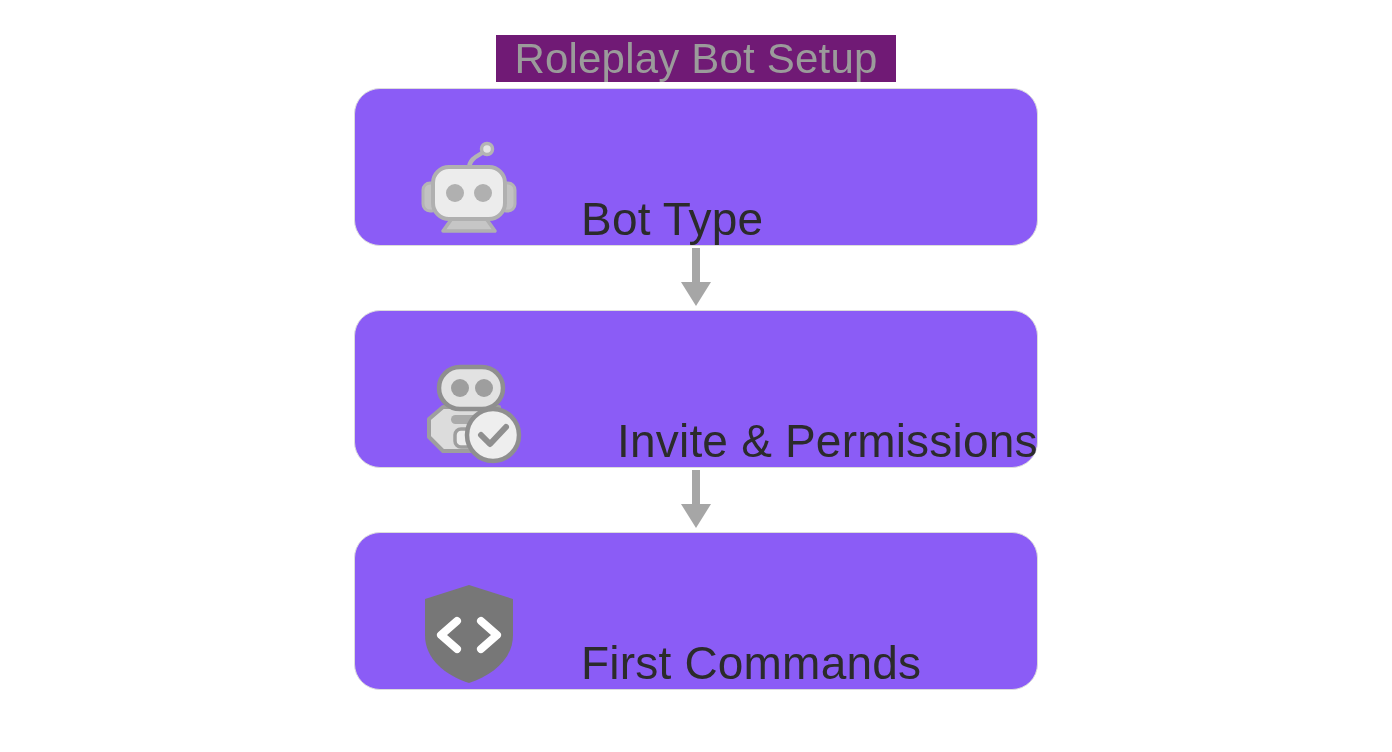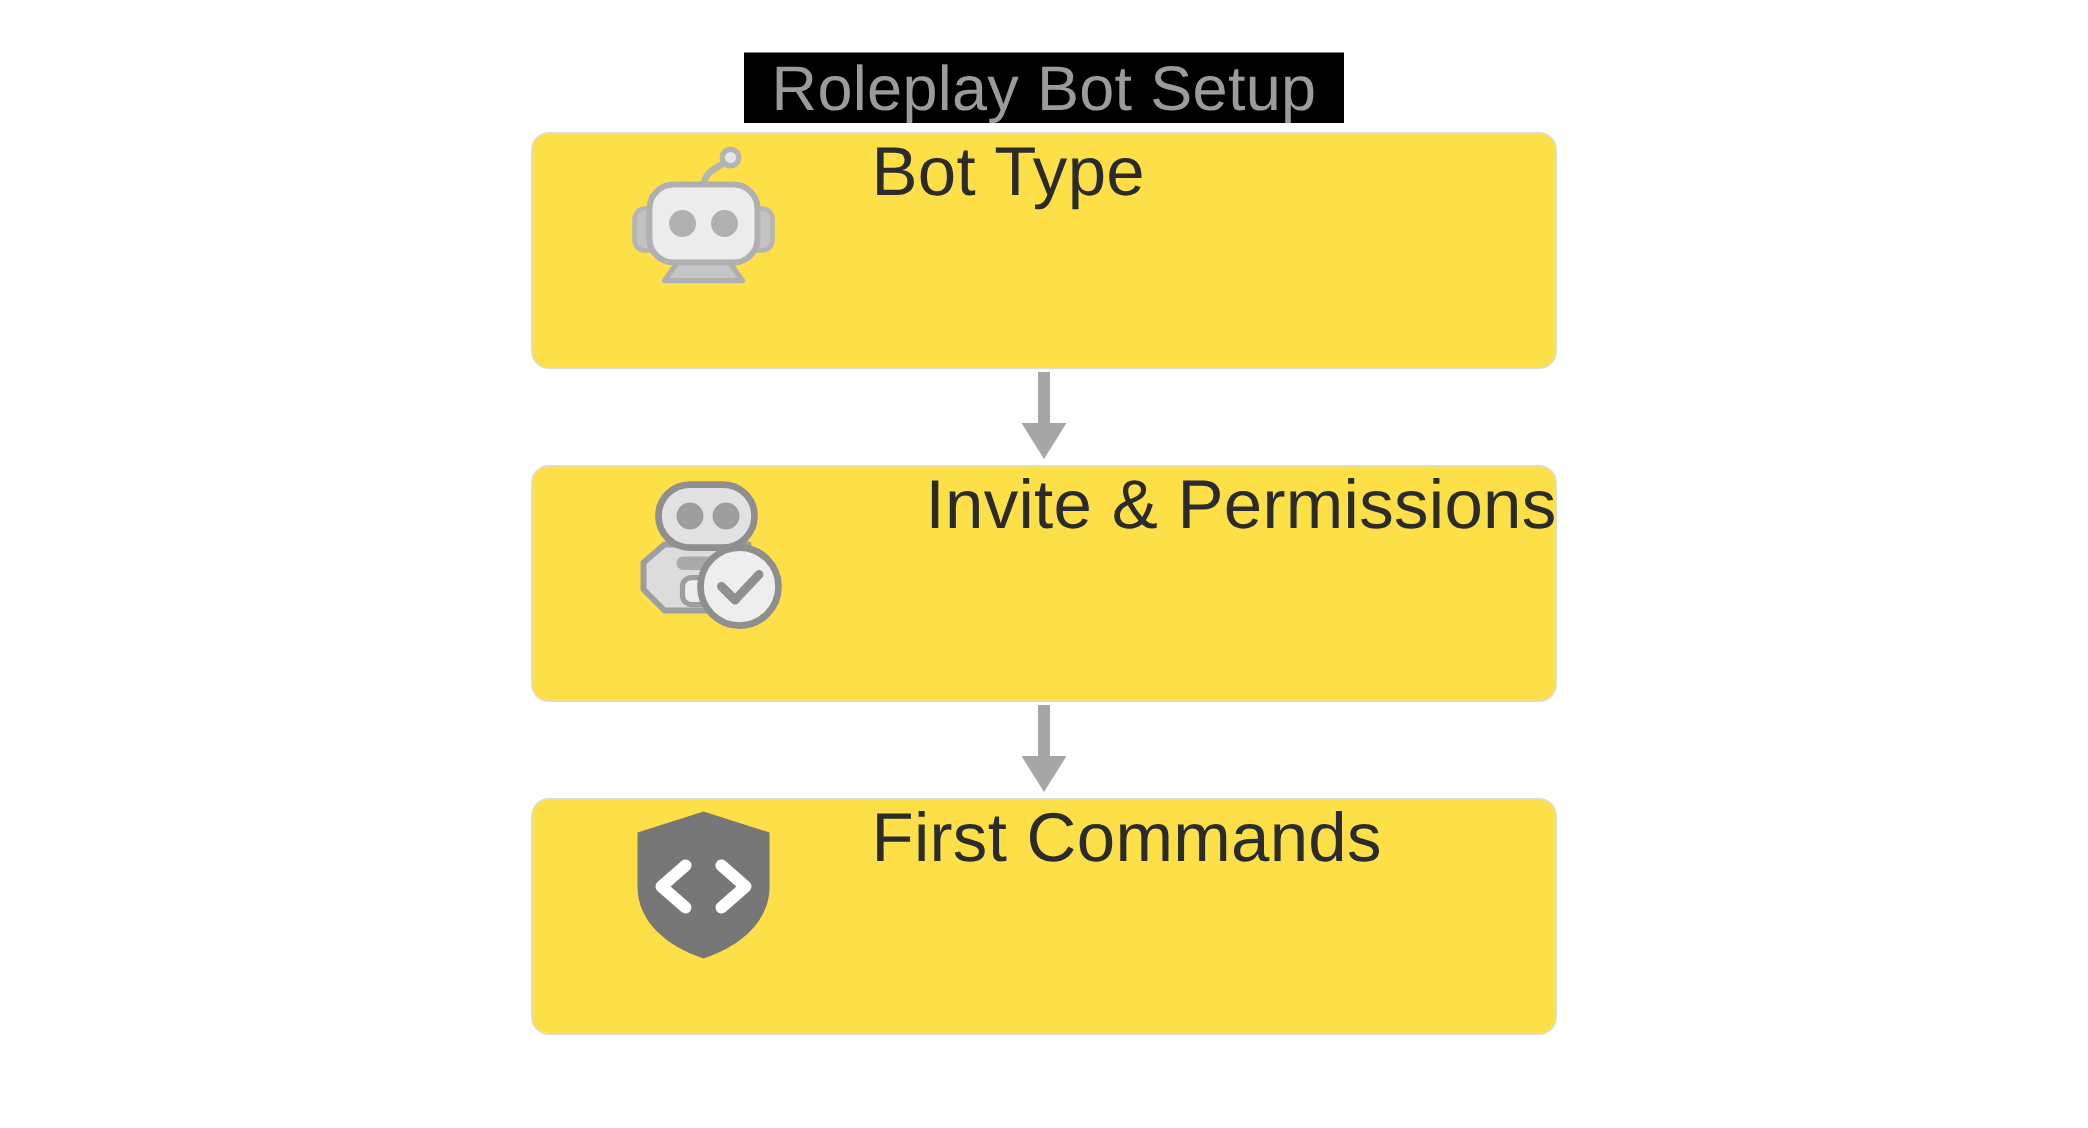--- a/index.html
+++ b/index.html
@@ -40,36 +40,36 @@
     text-align: center;
     font-size: 42px;
     font-weight: 300;
     letter-spacing: 0.2px;
     color: #9b9b9b;
     line-height: 50px;
     white-space: nowrap;
     z-index: 5;
   }
   .group-title span {
-    background: #000000;
+    background: #701a75;
     padding: 0 18px;
   }
 
   
   .card {
     position: absolute;
     left: 0;
     width: 684px;
     height: 158px;
     box-sizing: border-box;
-    background: #fde047;
+    background: #8b5cf6;
     border: 1.6px solid #dcdcdc;
-    border-radius: 12px;
+    border-radius: 26px;
     display: flex;
-    align-items: flex-start;
+    align-items: flex-end;
   }
   .card-1 { top: 0px; }
   .card-2 { top: 222px; gap: 36px; }
   .card-3 { top: 444px; }
 
   .card-icon {
     width: 112px;
     height: 112px;
     margin-left: 58px;
     flex: 0 0 112px;

